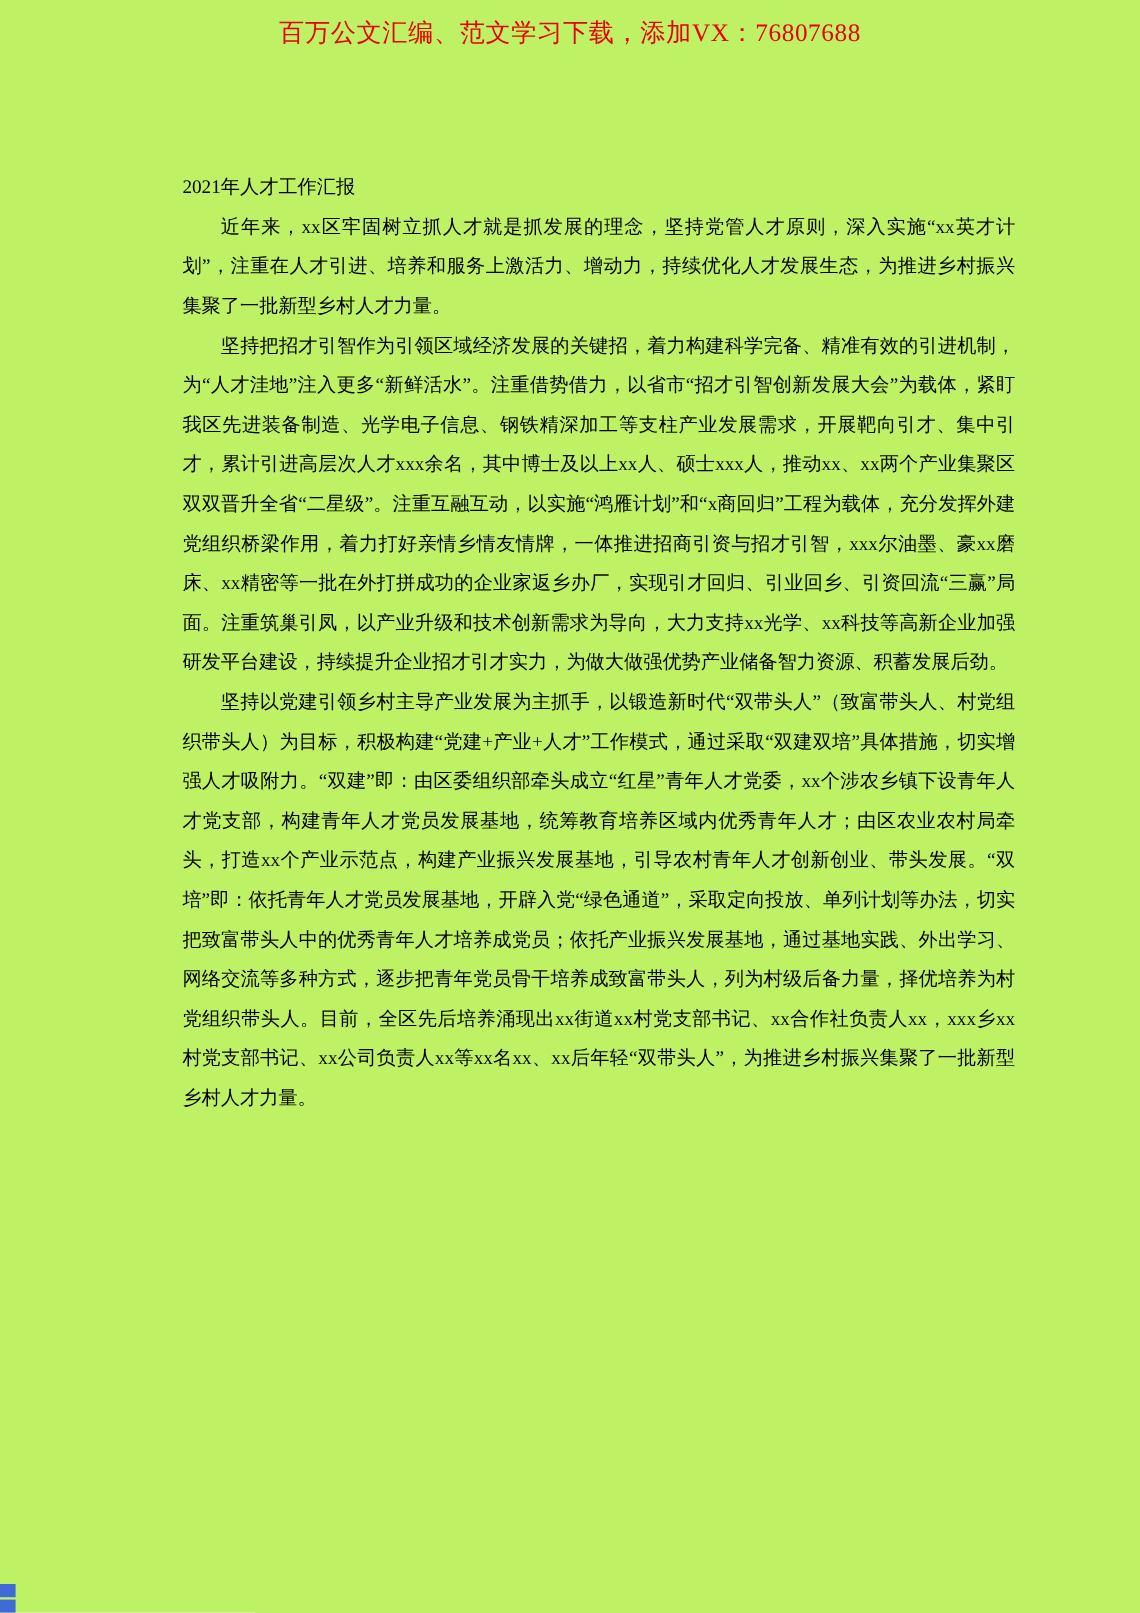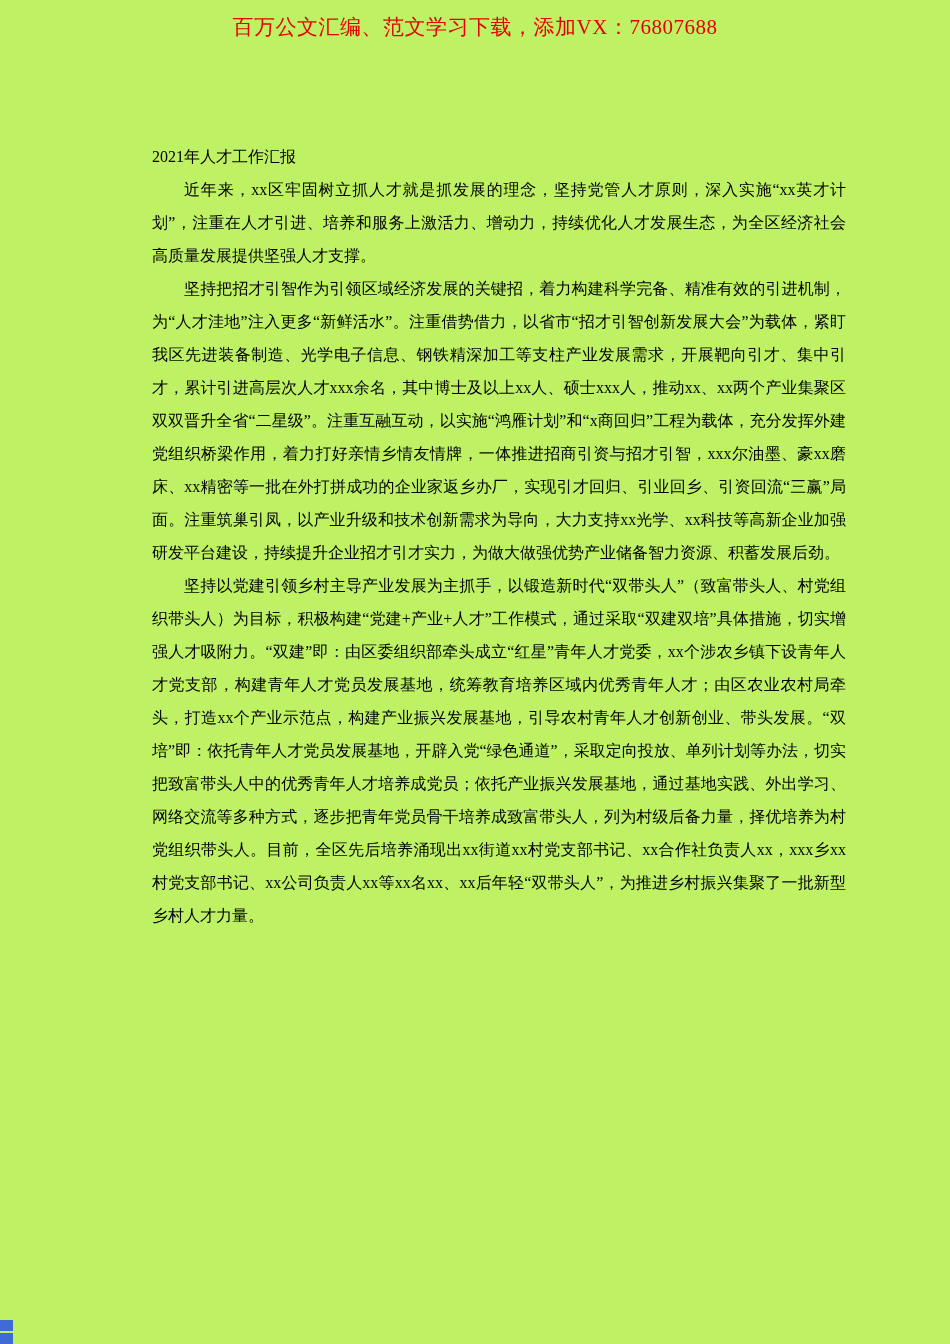--- a/index.html
+++ b/index.html
@@ -67,21 +67,21 @@
 </head>
 <body>
 
 <div class="page">
 
   <div class="banner">百万公文汇编、范文学习下载，添加VX：76807688</div>
 
   <div class="content">
     <p class="doc-title">2021年人才工作汇报</p>
 
-    <p class="para">近年来，xx区牢固树立抓人才就是抓发展的理念，坚持党管人才原则，深入实施“xx英才计划”，注重在人才引进、培养和服务上激活力、增动力，持续优化人才发展生态，为全区经济社会高质量发展提供坚强人才支撑。</p>
+    <p class="para">近年来，xx区牢固树立抓人才就是抓发展的理念，坚持党管人才原则，深入实施“xx英才计划”，注重在人才引进、培养和服务上激活力、增动力，持续优化人才发展生态，为推进乡村振兴集聚了一批新型乡村人才力量。</p>
 
 
     <p class="para">坚持把招才引智作为引领区域经济发展的关键招，着力构建科学完备、精准有效的引进机制，为“人才洼地”注入更多“新鲜活水”。注重借势借力，以省市“招才引智创新发展大会”为载体，紧盯我区先进装备制造、光学电子信息、钢铁精深加工等支柱产业发展需求，开展靶向引才、集中引才，累计引进高层次人才xxx余名，其中博士及以上xx人、硕士xxx人，推动xx、xx两个产业集聚区双双晋升全省“二星级”。注重互融互动，以实施“鸿雁计划”和“x商回归”工程为载体，充分发挥外建党组织桥梁作用，着力打好亲情乡情友情牌，一体推进招商引资与招才引智，xxx尔油墨、豪xx磨床、xx精密等一批在外打拼成功的企业家返乡办厂，实现引才回归、引业回乡、引资回流“三赢”局面。注重筑巢引凤，以产业升级和技术创新需求为导向，大力支持xx光学、xx科技等高新企业加强研发平台建设，持续提升企业招才引才实力，为做大做强优势产业储备智力资源、积蓄发展后劲。</p>
 
 
     <p class="para">坚持以党建引领乡村主导产业发展为主抓手，以锻造新时代“双带头人”（致富带头人、村党组织带头人）为目标，积极构建“党建+产业+人才”工作模式，通过采取“双建双培”具体措施，切实增强人才吸附力。“双建”即：由区委组织部牵头成立“红星”青年人才党委，xx个涉农乡镇下设青年人才党支部，构建青年人才党员发展基地，统筹教育培养区域内优秀青年人才；由区农业农村局牵头，打造xx个产业示范点，构建产业振兴发展基地，引导农村青年人才创新创业、带头发展。“双培”即：依托青年人才党员发展基地，开辟入党“绿色通道”，采取定向投放、单列计划等办法，切实把致富带头人中的优秀青年人才培养成党员；依托产业振兴发展基地，通过基地实践、外出学习、网络交流等多种方式，逐步把青年党员骨干培养成致富带头人，列为村级后备力量，择优培养为村党组织带头人。目前，全区先后培养涌现出xx街道xx村党支部书记、xx合作社负责人xx，xxx乡xx村党支部书记、xx公司负责人xx等xx名xx、xx后年轻“双带头人”，为推进乡村振兴集聚了一批新型乡村人才力量。</p>
 
   </div>
 
   <div class="corner-markers">

